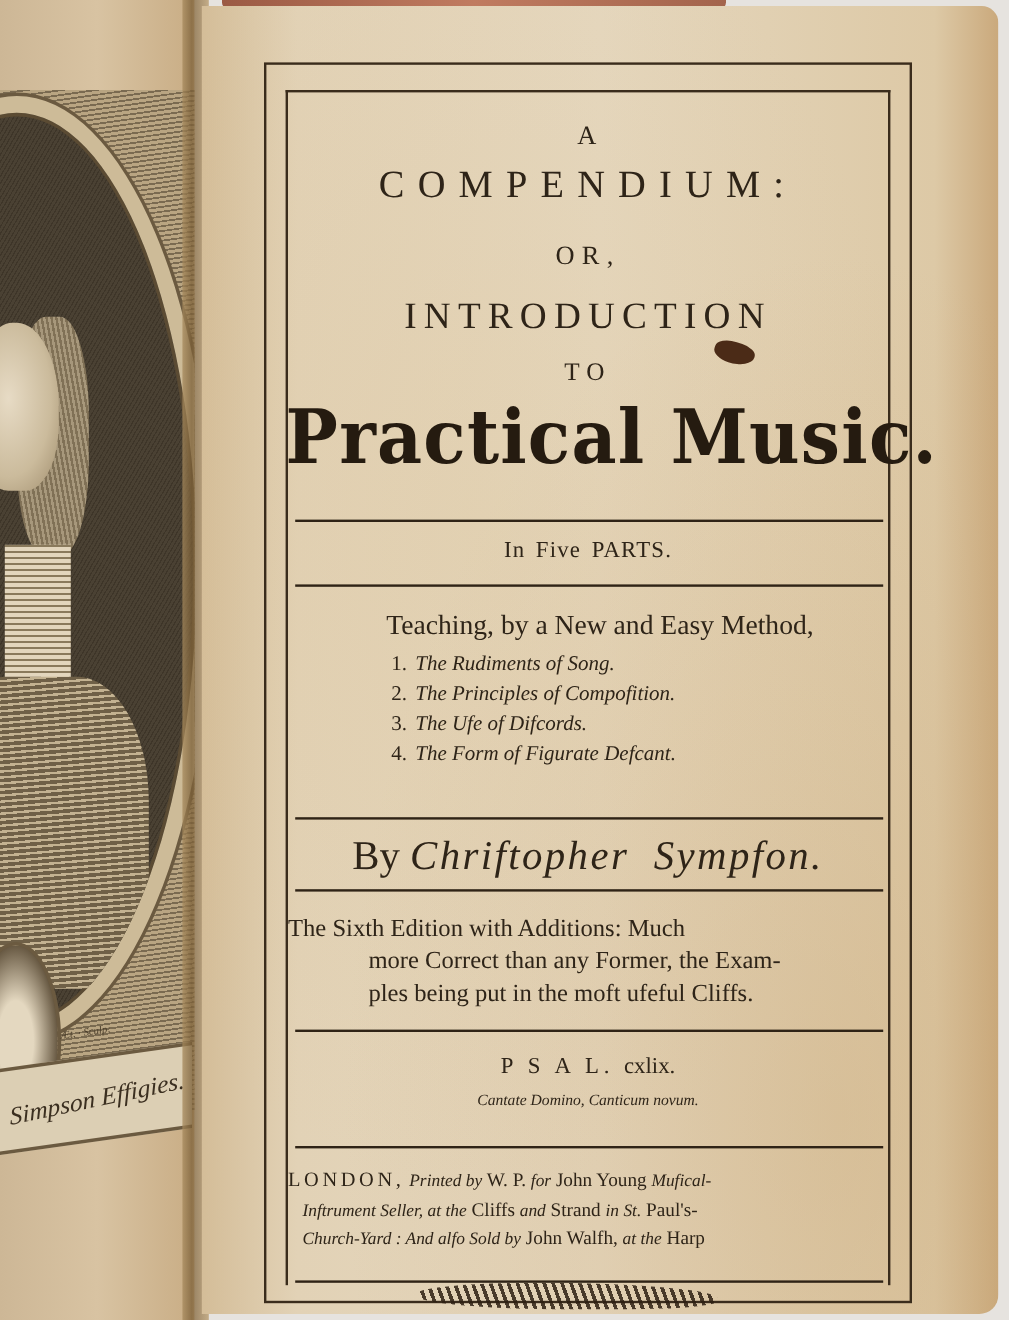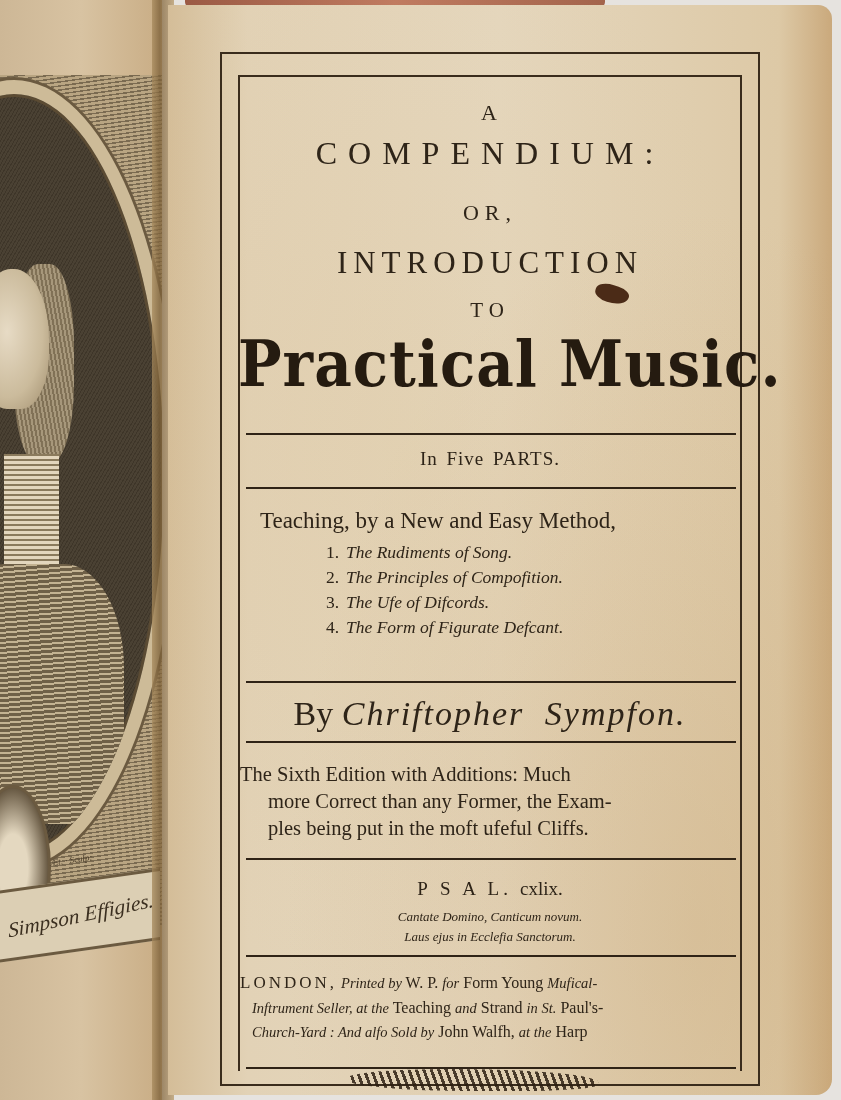--- a/index.html
+++ b/index.html
@@ -211,21 +211,21 @@
     .in-five {
       top: 443px;
       font-size: 19px;
       letter-spacing: 1px;
       word-spacing: 3px;
     }
     .teaching {
       top: 503px;
       left: 92px;
       width: 480px;
-      text-align: left;
+      text-align: center;
       font-size: 23px;
     }
     .parts-list {
       position: absolute;
       left: 158px;
       top: 535px;
       margin: 0;
       padding: 0;
       list-style: none;
     }
@@ -254,21 +254,21 @@
     }
     .edition {
       top: 756px;
       left: 72px;
       width: 498px;
       text-align: left;
       font-size: 20.5px;
       line-height: 27px;
     }
     .edition .l1 { display: block; white-space: nowrap; }
-    .edition .l2, .edition .l3 { display: block; padding-left: 28px; white-space: nowrap; }
+    .edition .l2, .edition .l3 { display: block; padding-left: 28px; white-space: nowrap; margin-left: 39px; }
     .psal {
       top: 873px;
       font-size: 19px;
       letter-spacing: 4px;
     }
     .psal .num { letter-spacing: 0; margin-left: 8px; }
     .verse {
       font-style: italic;
       font-size: 13px;
       line-height: 20px;
@@ -354,35 +354,34 @@
     <span class="l1">The Sixth Edition with Additions:  Much</span>
     <span class="l2">more Correct than any Former, the Exam-</span>
     <span class="l3">ples being put in the moft ufeful Cliffs.</span>
   </div>
 
   <div class="rule" style="top:853px"></div>
   <div class="block psal">
     <span>P S A L.</span><span class="num">cxlix.</span>
   </div>
   <div class="block verse verse-1">Cantate Domino, Canticum novum.</div>
-  <div class="block verse verse-2">Laus ejus in Ecclefia Sanctorum.</div>
   <div class="rule" style="top:950px"></div>
 
   <div class="block imprint">
     <span class="line">
       <span class="caps">LONDON,</span>
       <i>Printed by</i>
       <span>W. P.</span>
       <i>for</i>
-      <span>Form Young</span>
+      <span>John Young</span>
       <i>Mufical-</i>
     </span>
     <span class="line indent">
       <i>Inftrument Seller, at the</i>
-      <span>Teaching</span>
+      <span>Cliffs</span>
       <i>and</i>
       <span>Strand</span>
       <i>in St.</i>
       <span>Paul's-</span>
     </span>
     <span class="line indent">
       <i>Church-Yard :  And alfo Sold by</i>
       <span>John Walfh,</span>
       <i>at the</i>
       <span>Harp</span>

